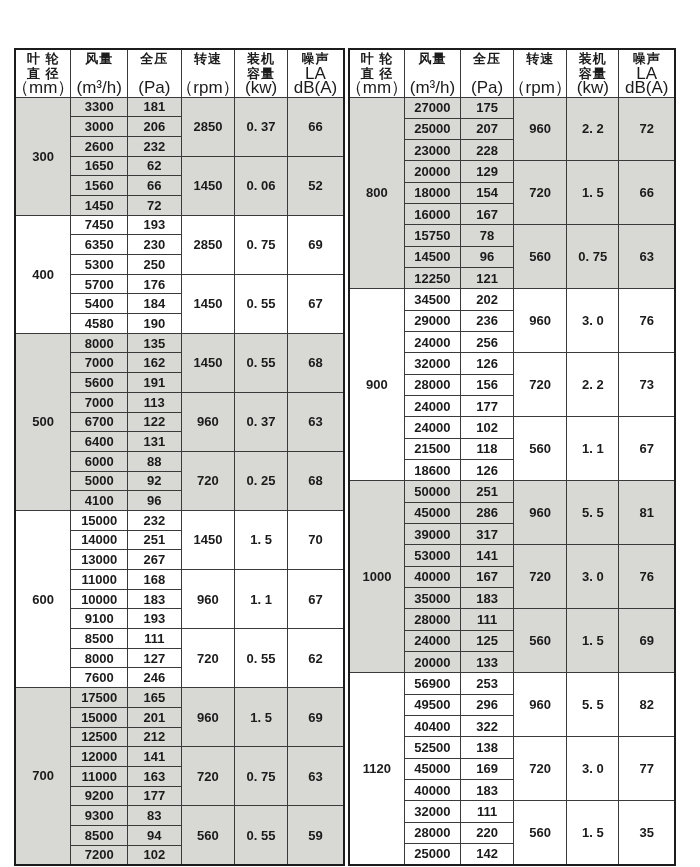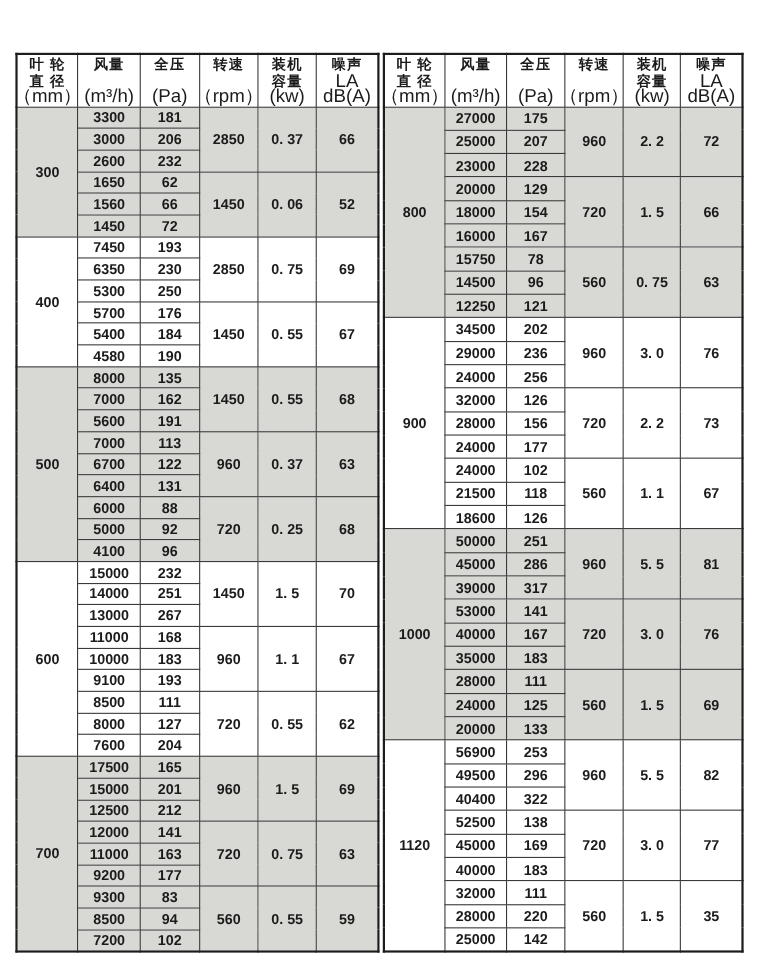--- a/index.html
+++ b/index.html
@@ -250,21 +250,21 @@
             <td rowspan="3">720</td>
             <td rowspan="3">0. 55</td>
             <td rowspan="3">62</td>
           </tr>
           <tr>
             <td>8000</td>
             <td>127</td>
           </tr>
           <tr>
             <td>7600</td>
-            <td>204</td>
+            <td>246</td>
           </tr>
           <tr class="shaded">
             <td rowspan="9">700</td>
             <td>17500</td>
             <td>165</td>
             <td rowspan="3">960</td>
             <td rowspan="3">1. 5</td>
             <td rowspan="3">69</td>
           </tr>
           <tr class="shaded">

